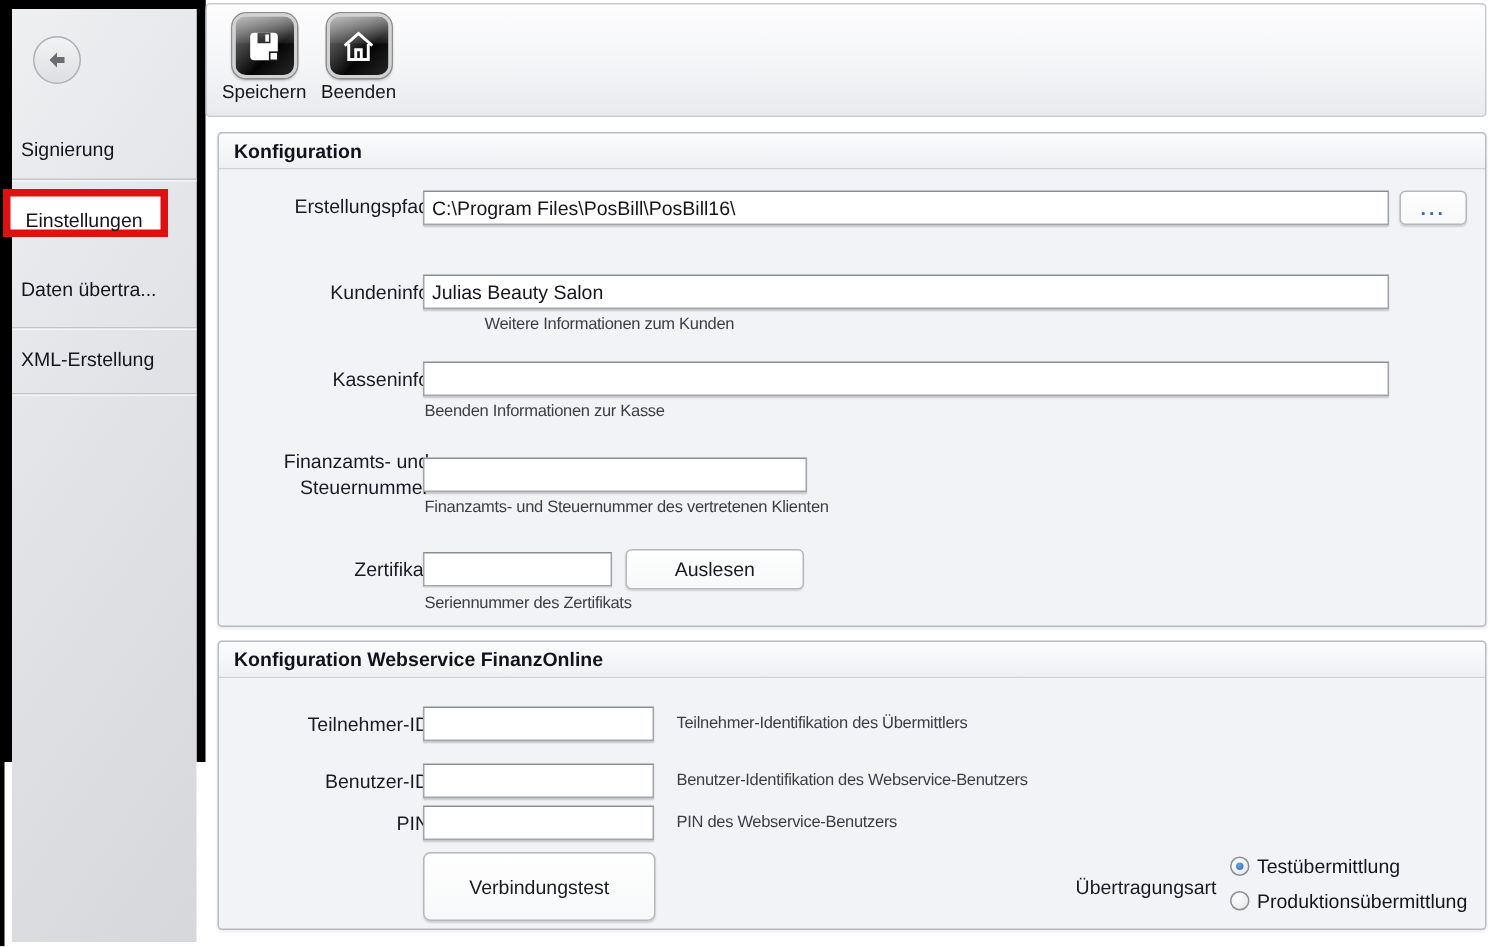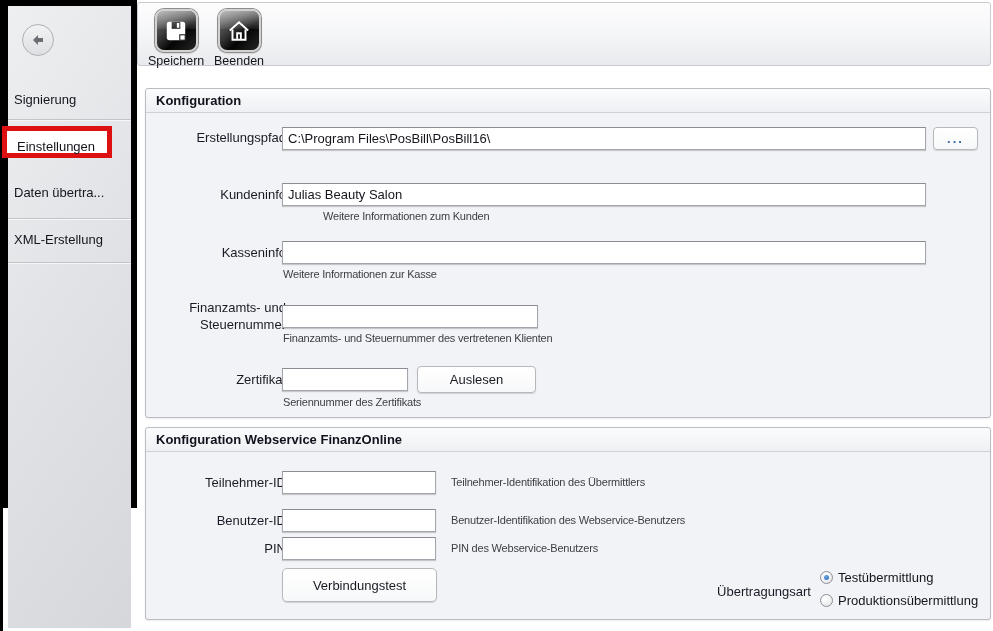--- a/index.html
+++ b/index.html
@@ -16,21 +16,21 @@
     border:1px solid #aeb1b5;background:linear-gradient(180deg,#f2f3f4,#dedfe2);
     display:flex;align-items:center;justify-content:center;cursor:pointer;}
   .side-item{position:absolute;left:0;width:123px;height:28px;line-height:28px;
     padding-left:6px;box-sizing:border-box;font-size:13px;color:#14141e;cursor:pointer;}
   .side-sep{position:absolute;left:0;width:123px;height:0;border-top:1px solid #c3c4c8;
     border-bottom:1px solid #f5f6f8;}
   .side-item.annotated{left:-6px;width:110px;height:32px;line-height:32px;background:#ffffff;
     border:5px solid var(--annotation-red,#dd1111);padding-left:10px;}
 
   
-  .toolbar{position:absolute;left:137px;top:2px;width:854px;height:64px;box-sizing:border-box;
+  .toolbar{position:absolute;left:137px;top:2px;width:854px;height:76px;box-sizing:border-box;
     border:1px solid #c9cbd0;border-radius:3px;
     background:linear-gradient(180deg,#fdfdfe 0%,#f4f5f7 55%,#e8eaed 100%);}
   .tool-btn{position:absolute;top:6px;display:flex;flex-direction:column;align-items:center;cursor:pointer;}
   .tool-icon{width:43px;height:43px;border-radius:9px;position:relative;box-sizing:border-box;
     border:2px solid #d2d2d2;box-shadow:0 0 0 1px #8d8d8d, 0 1px 2px rgba(0,0,0,.35);
     background:linear-gradient(135deg,#7a7a7a 0%,#383838 38%,#050505 62%,#262626 100%);
     display:flex;align-items:center;justify-content:center;overflow:hidden;}
   .tool-icon::after{content:'';position:absolute;left:0;top:0;right:0;height:46%;
     background:linear-gradient(180deg,rgba(255,255,255,.5),rgba(255,255,255,.06));}
   .tool-label{margin-top:2px;font-size:12.5px;color:#15151d;}
@@ -119,21 +119,21 @@
     <div class="fld-label" style="top:41px;">Erstellungspfad</div>
     <input class="txt" style="left: 136px; top: 38px; width: 644px;" value="C:\Program Files\PosBill\PosBill16\">
     <button class="btn browse" style="left:787px;top:38px;width:45px;height:23px;">...</button>
 
     <div class="fld-label" style="top:98px;">Kundeninfo</div>
     <input class="txt" style="left: 136px; top: 94px; width: 644px;" value="Julias Beauty Salon">
     <div class="fld-hint" style="left:137px;top:121px;margin-left:40px;">Weitere Informationen zum Kunden</div>
 
     <div class="fld-label" style="top:156px;">Kasseninfo</div>
     <input class="txt" style="left: 136px; top: 152px; width: 644px;" value="">
-    <div class="fld-hint" style="left:137px;top:179px;">Weitere Informationen zur Kasse</div>
+    <div class="fld-hint" style="left:137px;top:179px;">Beenden Informationen zur Kasse</div>
 
     <div class="fld-label" style="top:210px;line-height:17px;">Finanzamts- und Steuernummer</div>
     <input class="txt" style="left: 136px; top: 216px; width: 256px;" value="">
     <div class="fld-hint" style="left:137px;top:243px;">Finanzamts- und Steuernummer des vertretenen Klienten</div>
 
     <div class="fld-label" style="top:283px;">Zertifikat</div>
     <input class="txt" style="left: 136px; top: 279px; width: 126px;" value="">
     <button class="btn" style="left:271px;top:277px;width:119px;height:27px;">Auslesen</button>
     <div class="fld-hint" style="left:137px;top:307px;">Seriennummer des Zertifikats</div>
   </section>
@@ -146,21 +146,21 @@
     <div class="fld-hint" style="left:305px;top:48px;">Teilnehmer-Identifikation des Übermittlers</div>
 
     <div class="fld-label" style="top:85px;">Benutzer-ID</div>
     <input class="txt" style="left: 136px; top: 81px; width: 154px;" value="">
     <div class="fld-hint" style="left:305px;top:86px;">Benutzer-Identifikation des Webservice-Benutzers</div>
 
     <div class="fld-label" style="top:113px;">PIN</div>
     <input class="txt" style="left: 136px; top: 109px; width: 154px;" value="">
     <div class="fld-hint" style="left:305px;top:114px;">PIN des Webservice-Benutzers</div>
 
-    <button class="btn" style="left:136px;top:140px;width:155px;height:34px;border-radius:5px;">Verbindungstest</button>
+    <button class="btn" style="left:136px;top:140px;width:155px;height:46px;border-radius:5px;">Verbindungstest</button>
 
     <div class="fld-label" style="left:505px;width:160px;top:156px;">Übertragungsart</div>
     <div class="radio-row" style="left:674px;top:142px;">
       <span class="radio checked"></span>
       <span>Testübermittlung</span>
     </div>
     <div class="radio-row" style="left:674px;top:165px;">
       <span class="radio"></span>
       <span>Produktionsübermittlung</span>
     </div>

